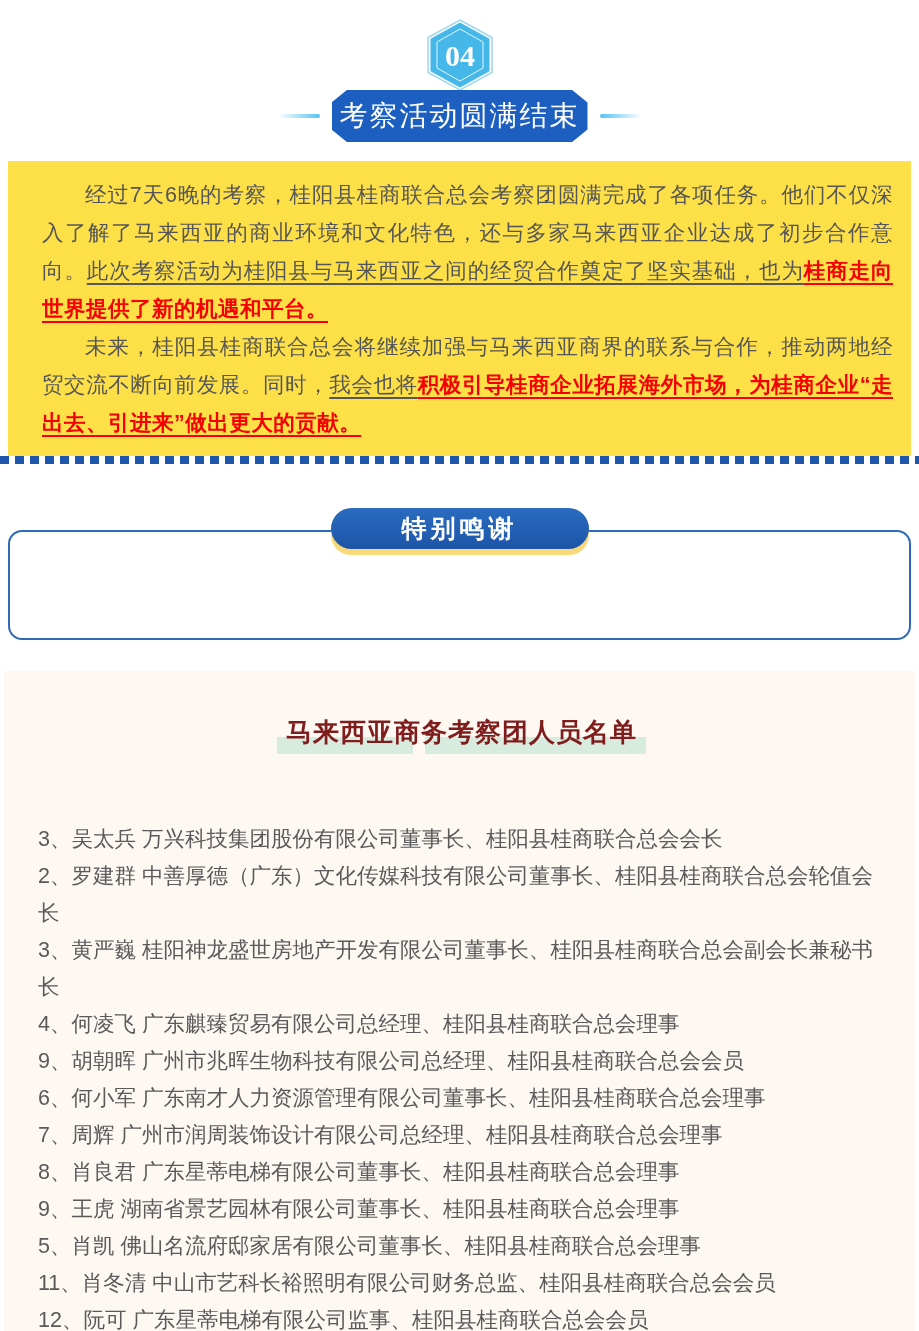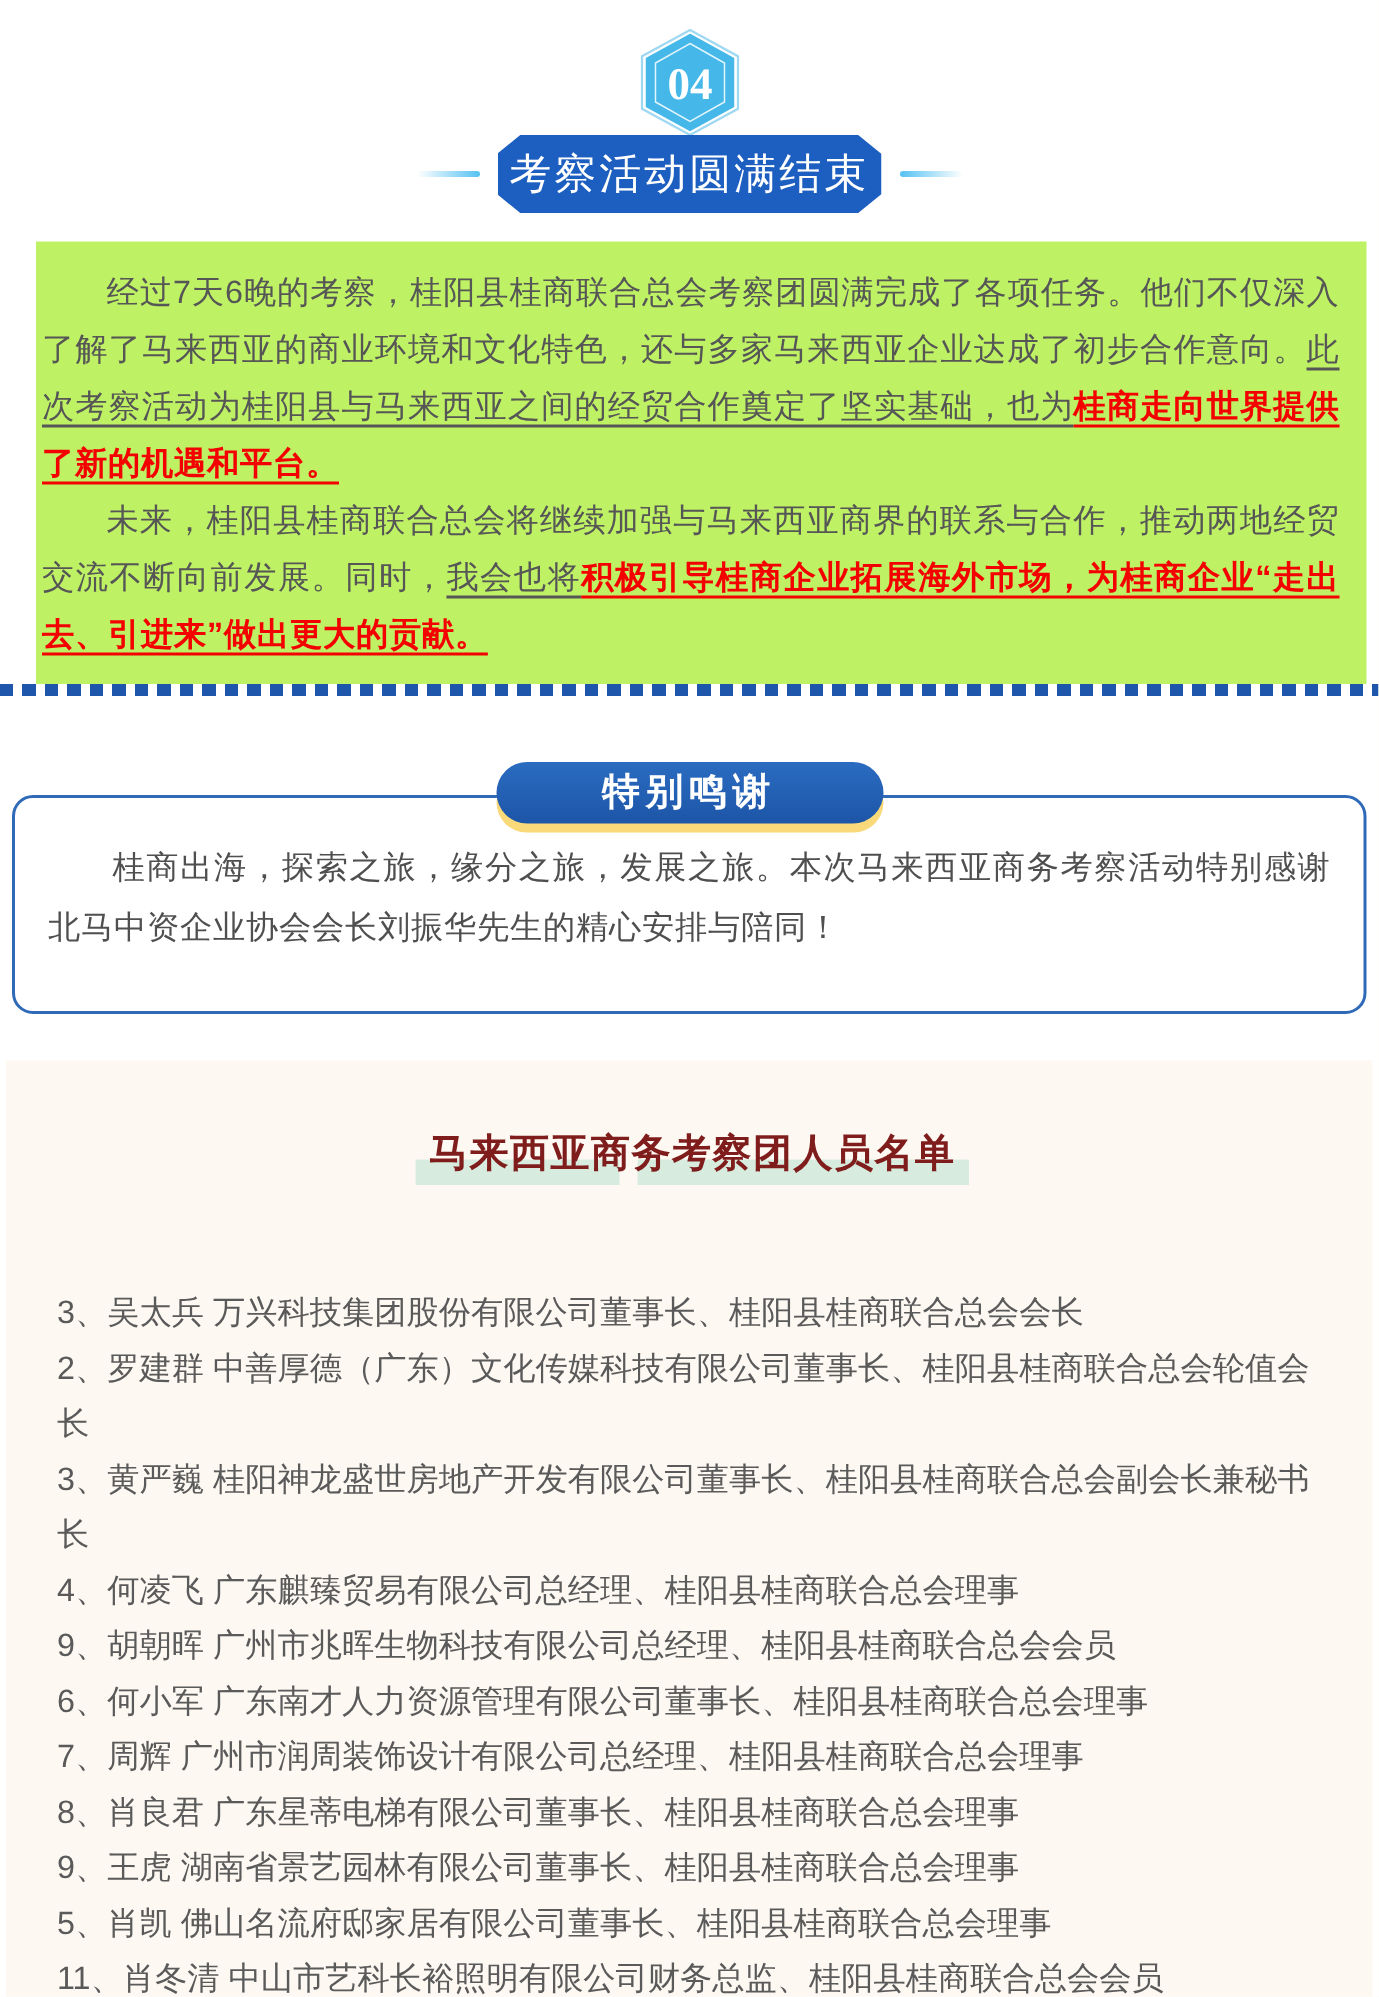--- a/index.html
+++ b/index.html
@@ -23,38 +23,38 @@
   .side-line.right { background:linear-gradient(to left,  rgba(98,200,245,0), #55c2f2); margin-left:12px; }
   .banner {
     background:#1d5fc0; color:#ffffff; width:256px; height:52px;
     display:flex; align-items:center; justify-content:center;
     font-family:"Liberation Serif", serif; font-weight:normal; font-size:28px; letter-spacing:2px;
     clip-path:polygon(6% 0,94% 0,100% 24%,100% 76%,94% 100%,6% 100%,0 76%,0 24%);
   }
 
   
   .summary-box {
-    margin:18px 8px 0 24px; background:#bef264; padding:15px 18px 14px 4px;
+    margin:18px 8px 0 8px; background:#fde047; padding:15px 18px 14px 34px;
     color:#565656; font-size:21.5px; line-height:38px; letter-spacing:0.5px;
   }
   .summary-box p { text-indent:2em; text-align:justify; }
   .u { text-decoration:underline; text-underline-offset:5px; }
   .red { color:#f40000; font-weight:bold; text-decoration:underline; text-underline-offset:5px; }
 
   
   .dashed {
     width:919px; height:8px; margin-top:0;
     background:repeating-linear-gradient(90deg,#1d56ab 0 9px, transparent 9px 15px);
   }
 
   
   .thanks-box {
     position:relative; margin:66px 8px 0 8px; background:#ffffff;
     border:2px solid #2f6ab8; border-radius:14px;
-    padding:26px 22px 36px 22px; min-height:110px;
+    padding:26px 22px 18px 22px; min-height:110px;
     color:#4f4f4f; font-size:21.5px; line-height:40px; letter-spacing:0.5px;
   }
   .thanks-box p { text-indent:2em; text-align:justify; }
   .pill-stack {
     position:absolute; top:-24px; left:50%; transform:translateX(-50%);
     width:258px; height:46px; z-index:2;
   }
   .pill-shadow {
     position:absolute; left:0; top:7px; width:258px; height:40px;
     background:#f9d97a; border-radius:23px;
@@ -109,21 +109,20 @@
     <p><span>未来，桂阳县桂商联合总会将继续加强与马来西亚商界的联系与合作，推动两地经贸交流不断向前发展。同时，</span><span class="u">我会也将</span><span class="red">积极引导桂商企业拓展海外市场，为桂商企业“走出去、引进来”做出更大的贡献。</span></p>
   </div>
 
   <div class="dashed"></div>
 
   <div class="thanks-box">
     <div class="pill-stack">
       <div class="pill-shadow"></div>
       <div class="pill">特别鸣谢</div>
     </div>
-    <p>桂商出海，探索之旅，缘分之旅，发展之旅。本次马来西亚商务考察活动特别感谢北马中资企业协会会长刘振华先生的精心安排与陪同！</p>
   </div>
 
   <div class="roster">
     <div class="roster-title-row">
       <div class="hl hl-left"></div>
       <div class="hl hl-right"></div>
       <span class="roster-title">马来西亚商务考察团人员名单</span>
     </div>
     <ul class="member-list">
       <li>3、吴太兵 万兴科技集团股份有限公司董事长、桂阳县桂商联合总会会长</li>

